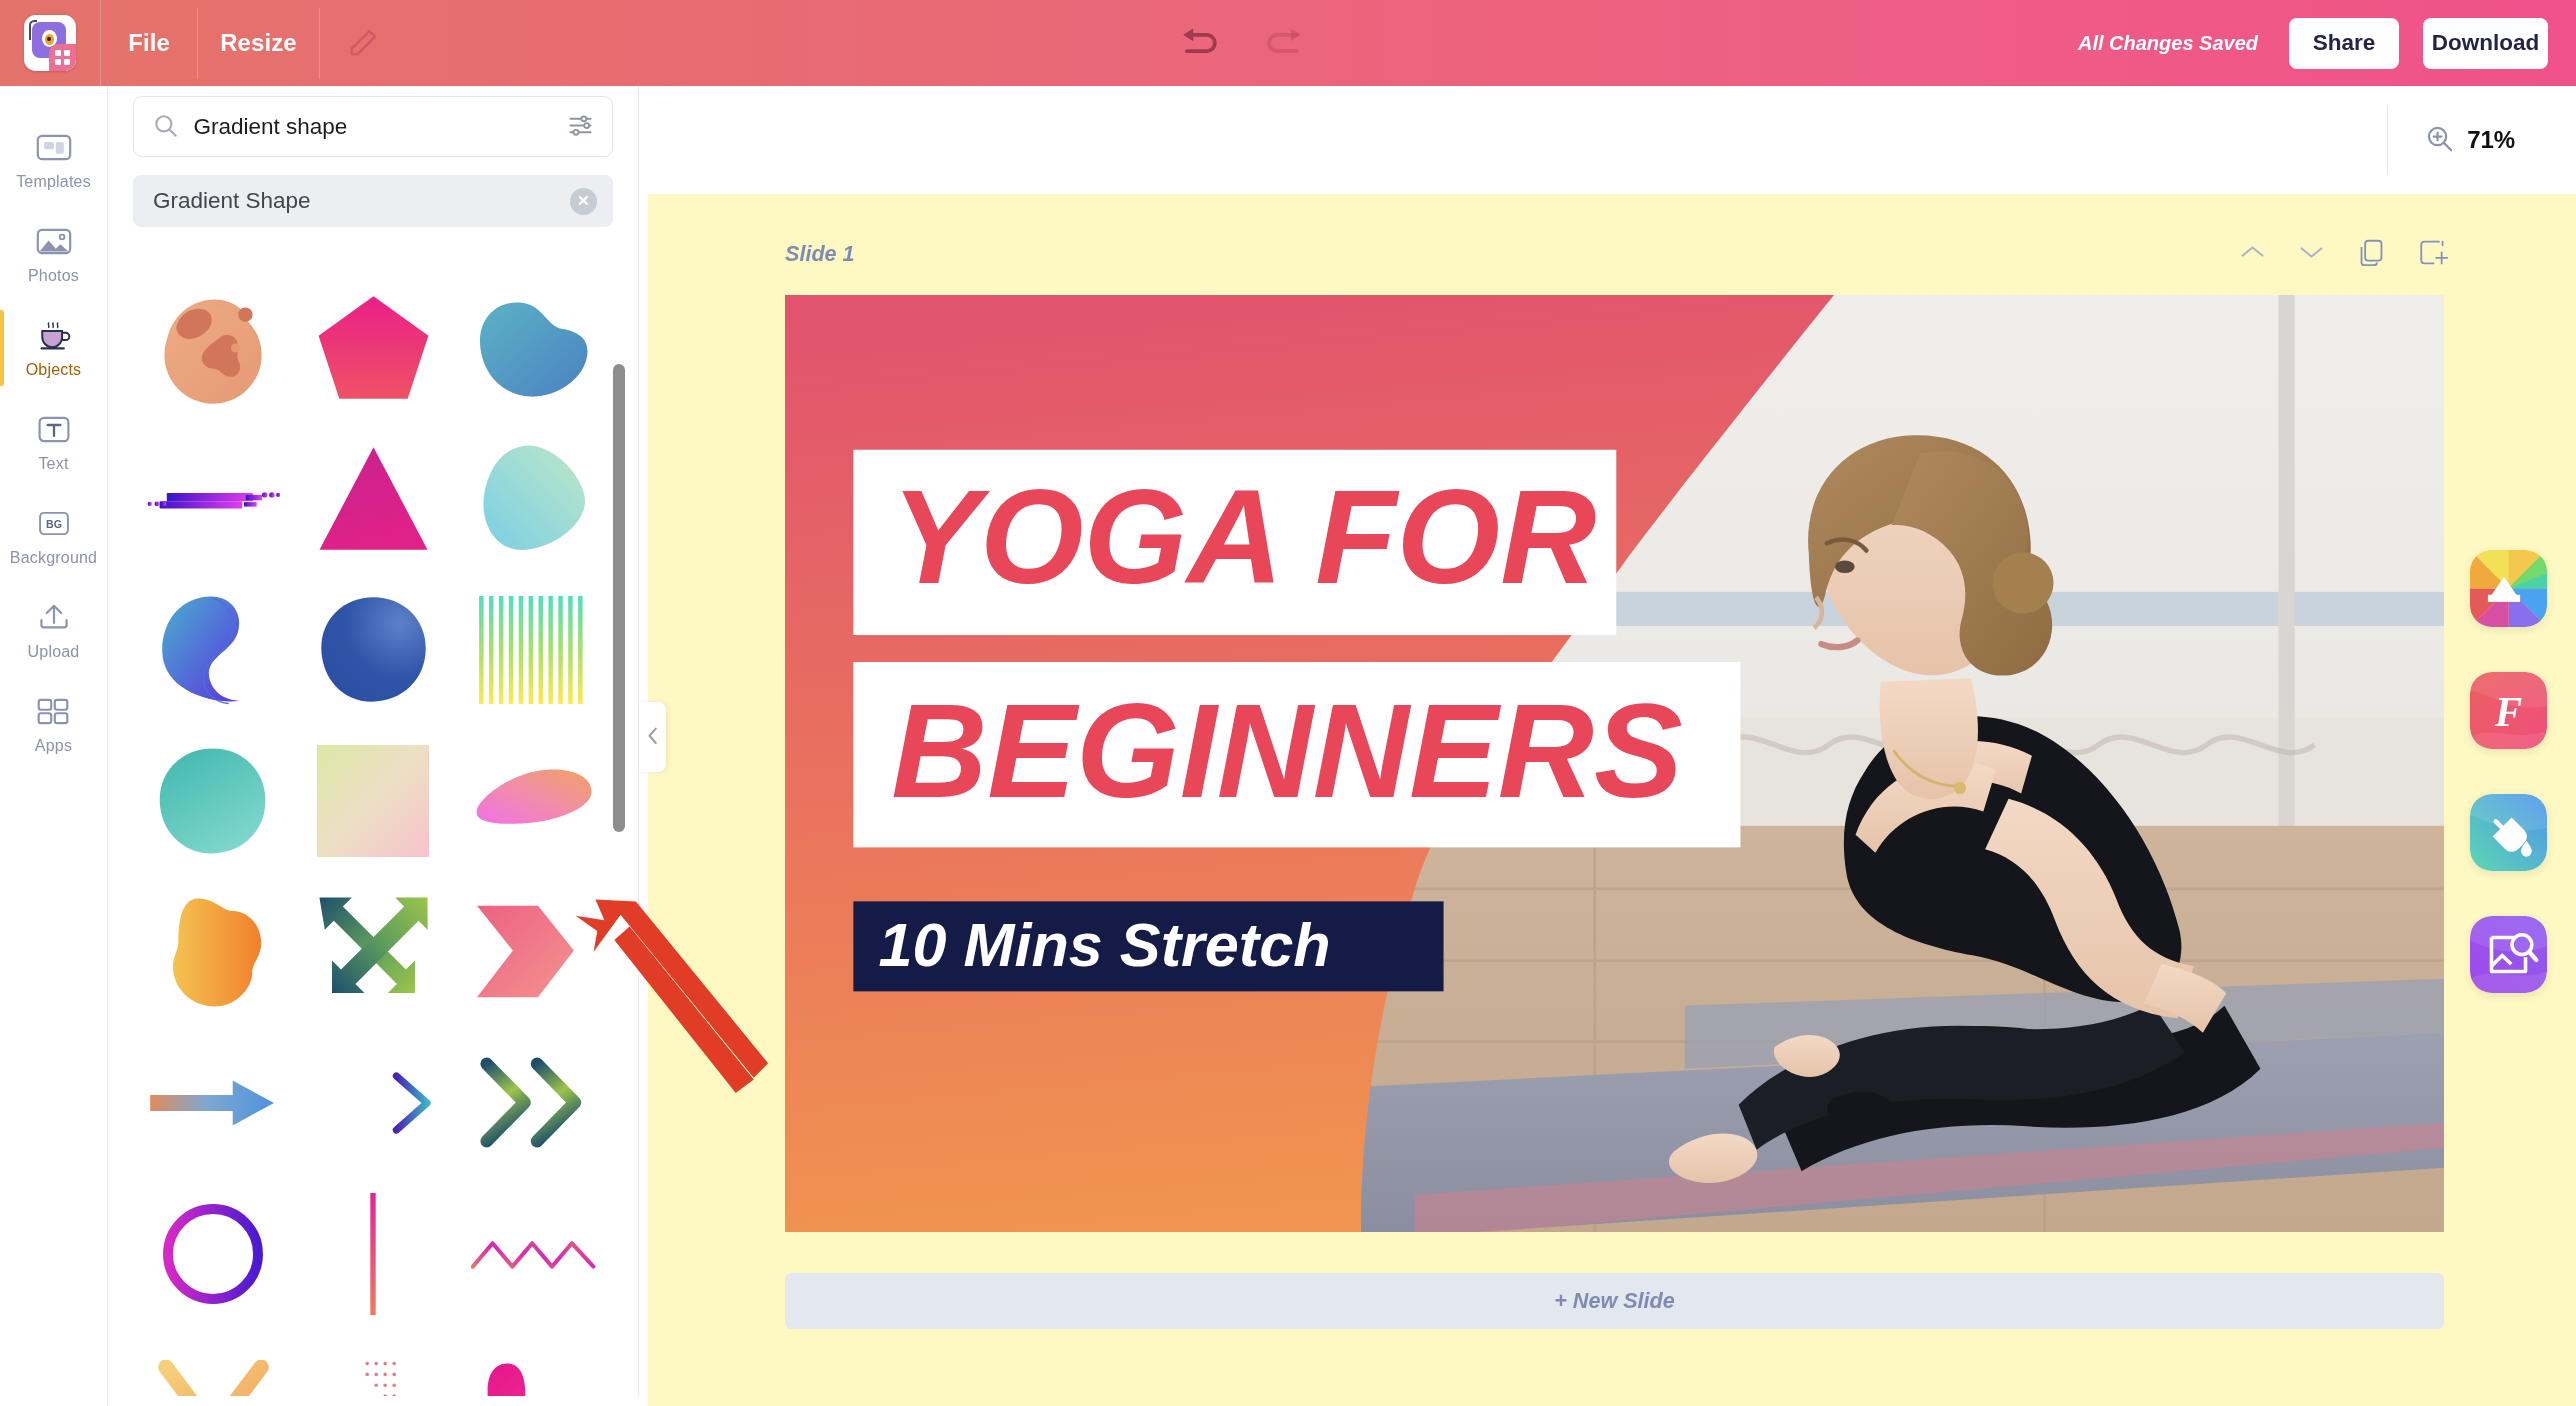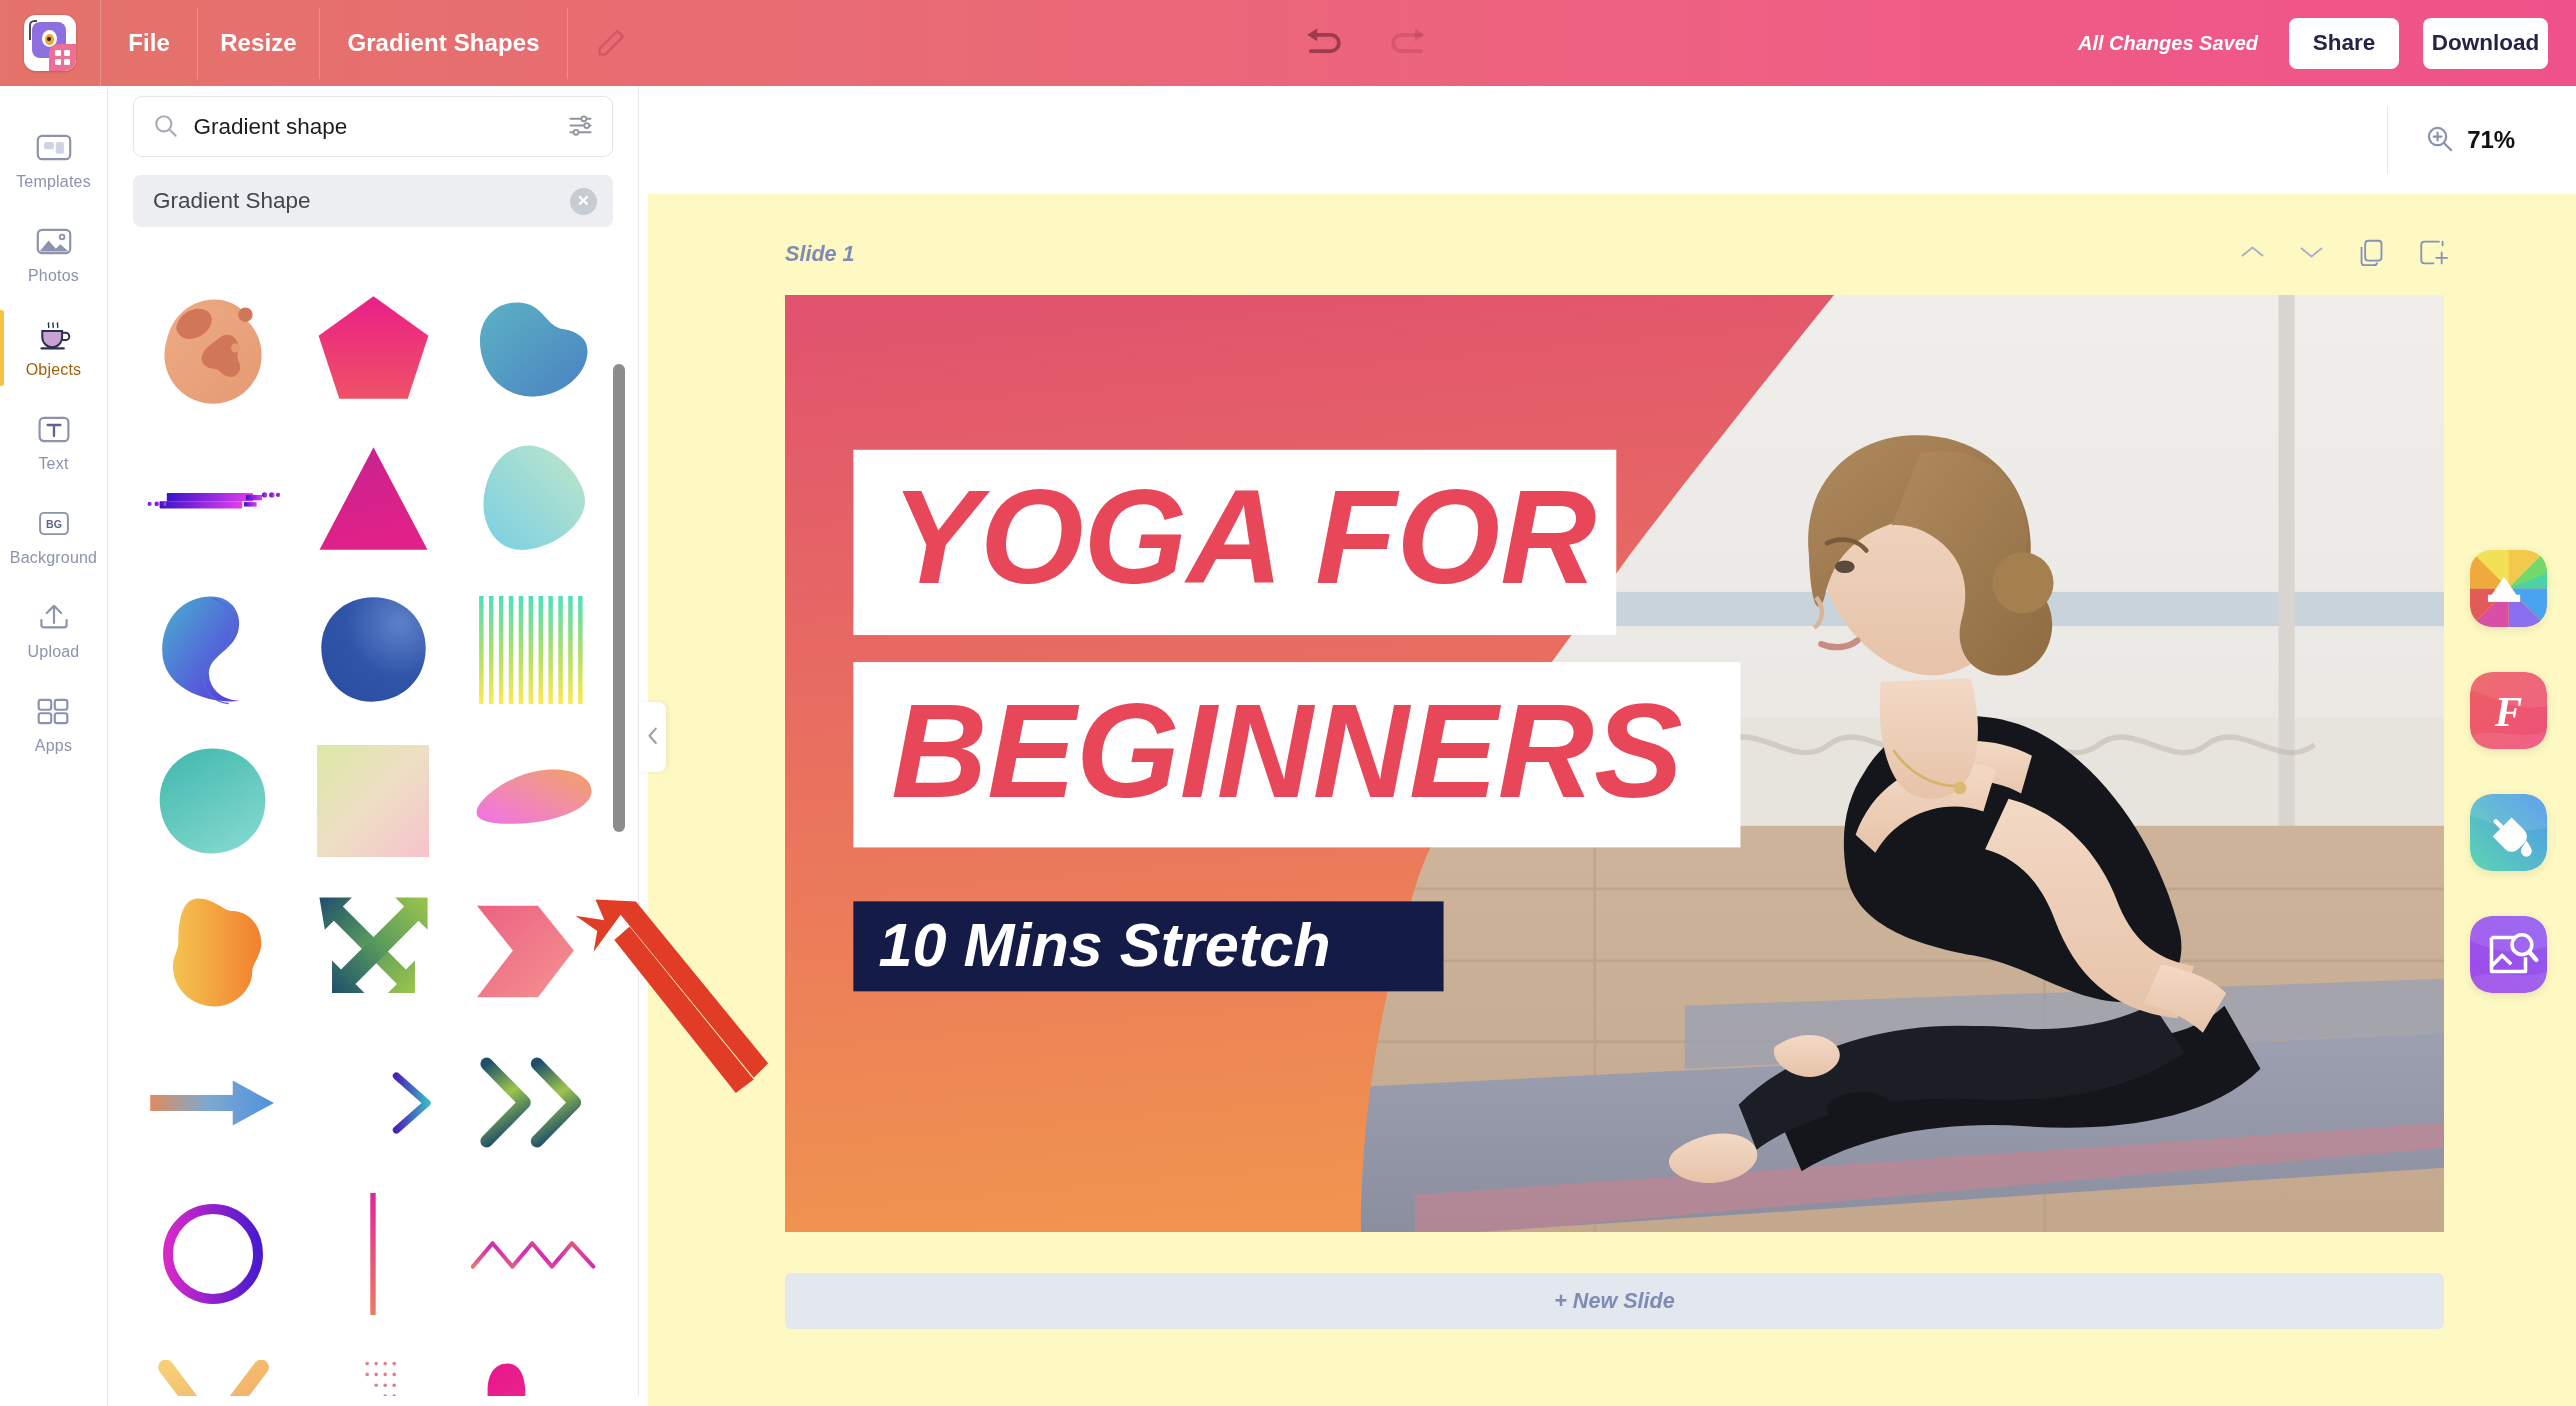--- a/index.html
+++ b/index.html
@@ -219,21 +219,20 @@
             <i></i>
             <i></i>
             <i></i>
             <i></i>
           </div>
       </div>
     </div>
 
     <div class="menu-item menu-file">File</div>
     <div class="menu-item menu-resize">Resize</div>
-    <div class="menu-item menu-title">Gradient Shapes</div>
 
     <div class="pencil-btn">
       <svg width="34" height="34" viewBox="0 0 24 24" fill="none" stroke="rgba(185,60,85,0.45)" stroke-width="1.6" stroke-linecap="round" stroke-linejoin="round">
         <path d="M16.5 3.5l4 4L8 20H4v-4L16.5 3.5z"></path>
       </svg>
     </div>
 
     <div class="topbar-spacer"></div>
 
     <div class="undo-group">

